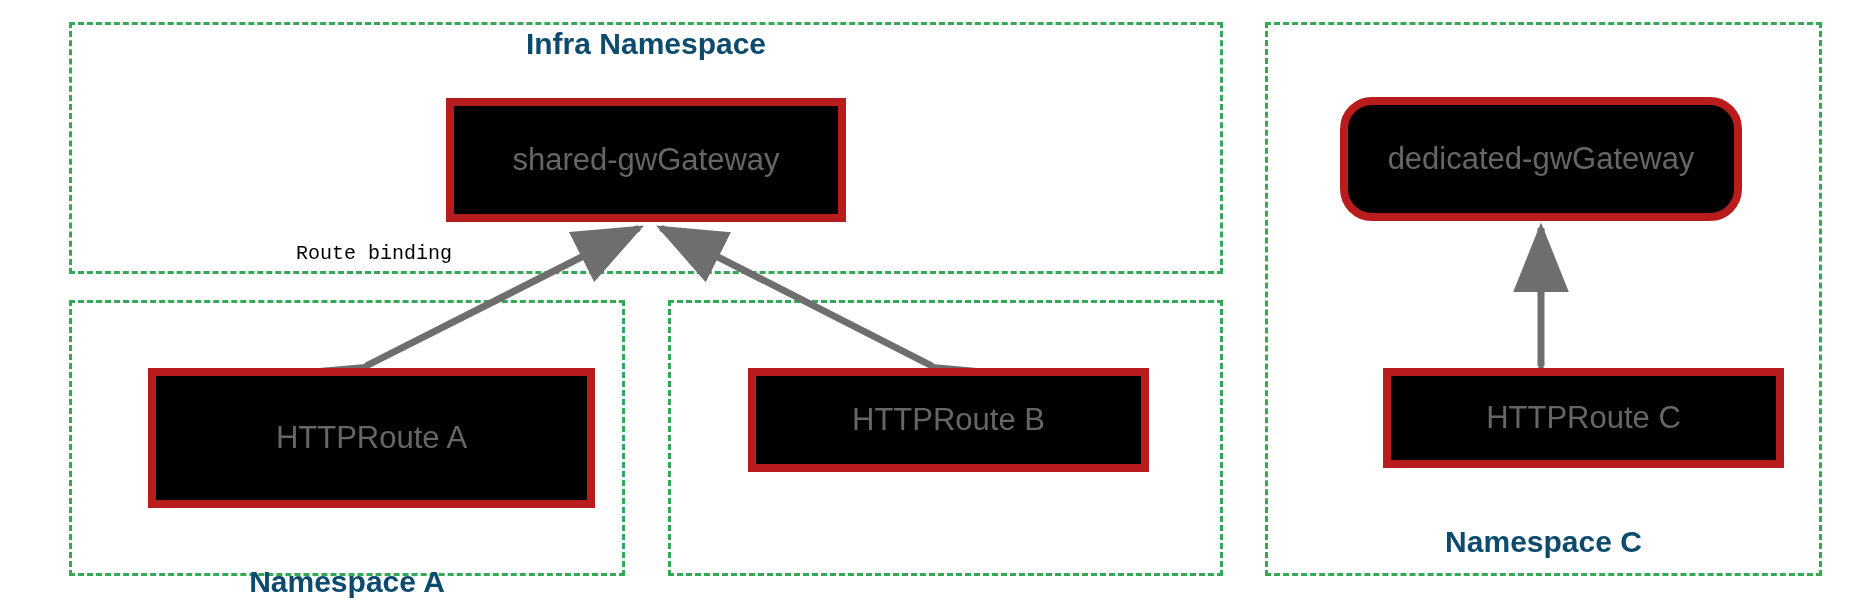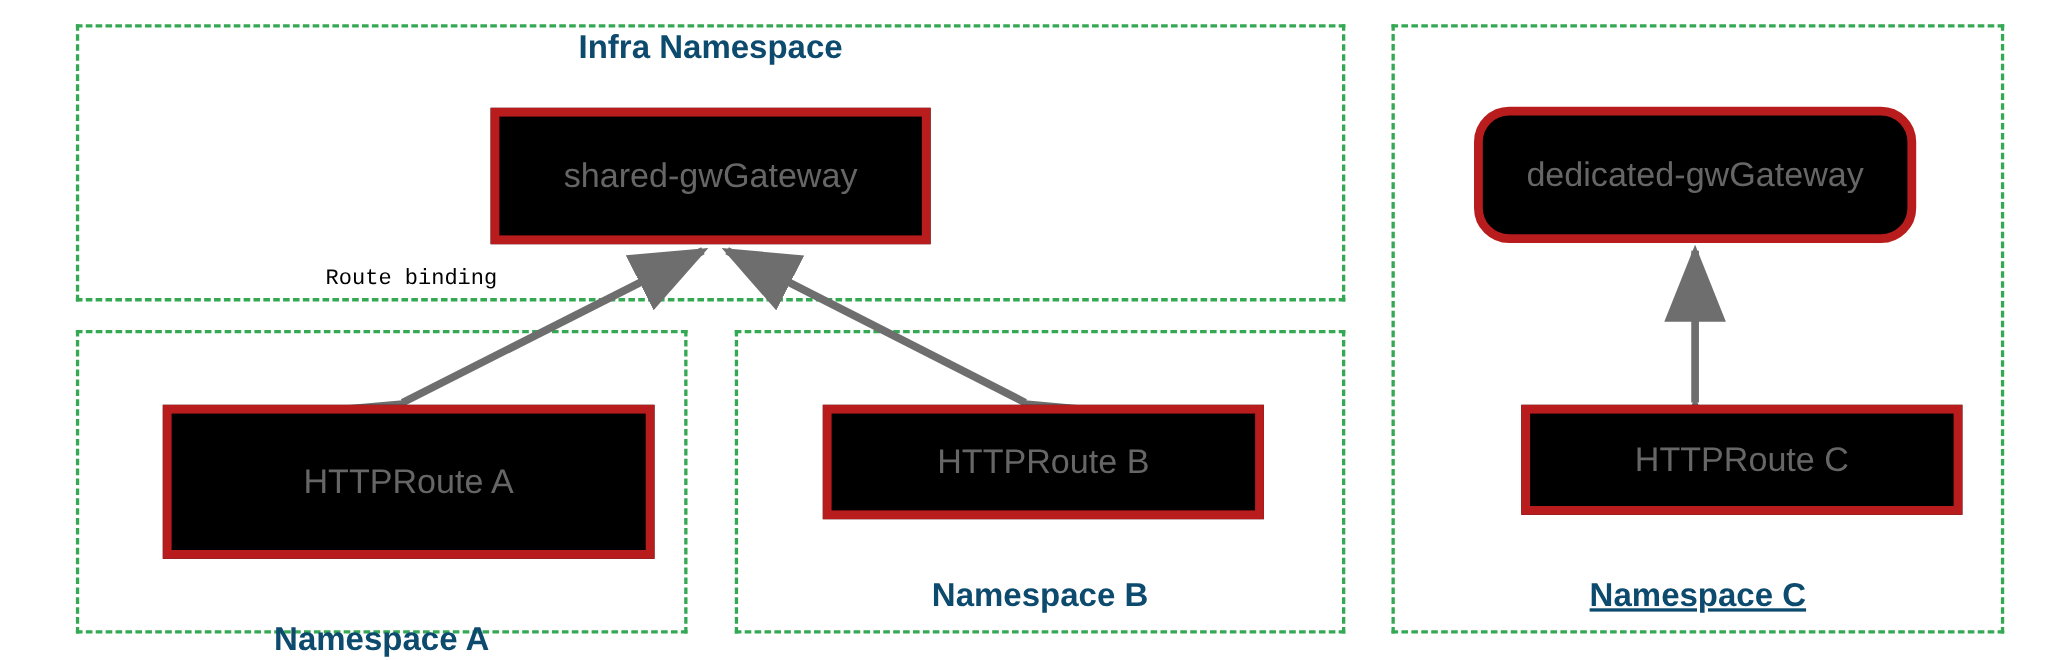--- a/index.html
+++ b/index.html
@@ -77,23 +77,22 @@
   <div class="ns-box" style="left:69px; top:300px; width:556px; height:276px;"></div>
 
   <div class="ns-box" style="left:668px; top:300px; width:555px; height:276px;"></div>
 
   <div class="ns-box" style="left:1265px; top:22px; width:557px; height:554px;"></div>
 
   <div class="ns-label" style="left:69px; top:27px; width:1154px;">Infra Namespace</div>
 
   <div class="ns-label" style="left:69px; top:525px; width:556px;margin-top:40px;">Namespace A</div>
 
-  <div class="ns-label" style="left:668px; top:525px; width:555px;">Namespace B</div>
 
-  <div class="ns-label" style="left:1265px; top:525px; width:557px;text-decoration:underline;">Namespace C</div>
+  <div class="ns-label" style="left:1265px; top:525px; width:557px;">Namespace C</div>
 
   <svg class="arrows" viewBox="0 0 1860 600" xmlns="http://www.w3.org/2000/svg">
     <defs>
       <marker id="ah" markerWidth="10" markerHeight="8" refX="9.2" refY="4" orient="auto" markerUnits="strokeWidth">
         <path d="M0,0 L10,4 L0,8 z" fill="#6e6e6e"></path>
       </marker>
     </defs>
 
     <line x1="366" y1="366" x2="639" y2="228" stroke="#6e6e6e" stroke-width="7" marker-start="url(#ah)" marker-end="url(#ah)"></line>
 

